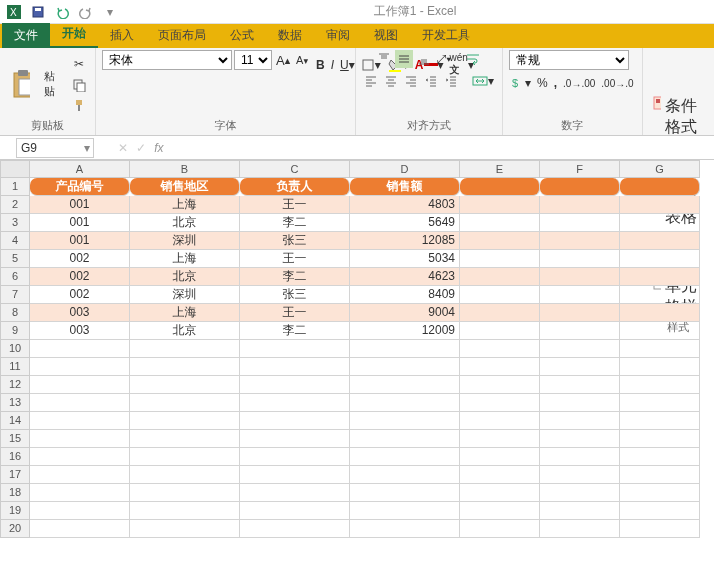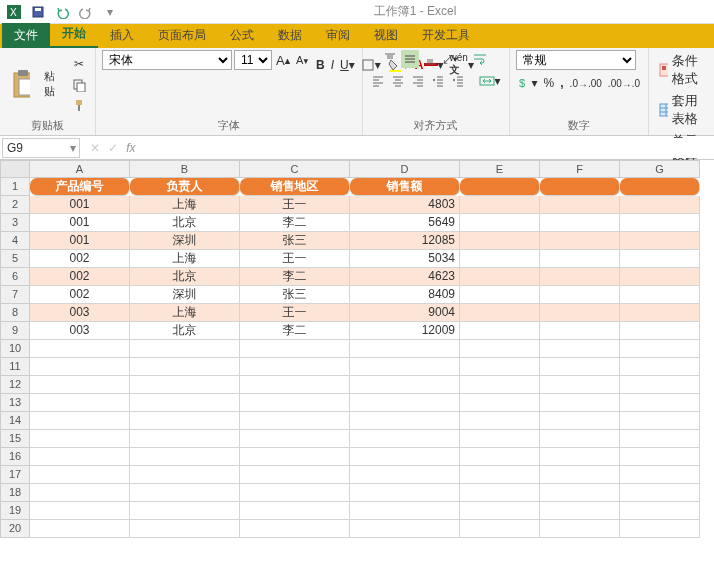--- a/index.html
+++ b/index.html
@@ -21,25 +21,25 @@
 .ribbon { height: 88px; background: #f5f5f5; border-bottom: 1px solid #ccc; display: flex; }
 .rgroup { border-right: 1px solid #ddd; padding: 2px 6px 0 6px; display: flex; flex-direction: column; }
 .rgroup .rbody { flex: 1; display: flex; align-items: center; gap: 4px; }
 .rgroup .rlabel { text-align: center; font-size: 11px; color: #666; padding-bottom: 2px; }
 .rbtn { display: inline-flex; align-items: center; justify-content: center; cursor: pointer; padding: 2px; }
 .rselect { height: 20px; border: 1px solid #aaa; background: #fff; font-size: 12px; padding: 0 2px; }
 .rbig { display: flex; flex-direction: row; align-items: center; gap: 14px; padding: 4px; cursor: pointer; }
 .riconrow { display: flex; gap: 2px; }
 .rcol { display: flex; flex-direction: column; gap: 2px; }
 .ricon { width: 16px; height: 16px; display: inline-flex; align-items: center; justify-content: center; }
-.styleitem { display: flex; align-items: center; gap: 4px; padding: 2px 4px; cursor: pointer; font-size: 13px; }
+.styleitem { display: flex; align-items: flex-start; gap: 4px; padding: 2px 4px; cursor: pointer; font-size: 16px; margin-top: 44px; }
 
 
 .fbar { height: 24px; display: flex; align-items: center; border-bottom: 1px solid #ccc; background: #fff; }
-.namebox { width: 78px; height: 20px; border: 1px solid #ccc; margin: 0 2px; padding: 0 4px; font-size: 12px; display: flex; align-items: center; justify-content: space-between; gap: 47px; }
+.namebox { width: 78px; height: 20px; border: 1px solid #ccc; margin: 0 16px; padding: 0 4px; font-size: 12px; display: flex; align-items: center; justify-content: space-between; gap: 47px; }
 .fbtns { display: flex; align-items: center; gap: 8px; padding: 0 8px; color: #999; }
 .fxinput { flex: 1; height: 20px; border: none; padding: 0 4px; }
 
 
 .grid { display: flex; flex-direction: column; }
 .colhdr { display: flex; height: 18px; }
 .colhdr .corner { width: 30px; border: 1px solid #ccc; background: #e8e8e8; }
 .colhdr .ch { border: 1px solid #ccc; border-left: none; background: #f0f0f0; text-align: center; font-size: 11px; line-height: 16px; color: #555; }
 .row { display: flex; height: 18px; }
 .row .rh { width: 30px; border: 1px solid #ccc; border-top: none; background: #f0f0f0; text-align: center; font-size: 11px; line-height: 16px; color: #555; }
@@ -296,22 +296,22 @@
     <div class="ch cwC">C</div>
     <div class="ch cwD">D</div>
     <div class="ch cwE">E</div>
     <div class="ch cwF">F</div>
     <div class="ch cwG">G</div>
   </div>
   <div id="rows">
       <div class="row hdr">
         <div class="rh">1</div>
         <div class="cell cwA">产品编号</div>
+        <div class="cell cwB">销售地区</div>
         <div class="cell cwC">负责人</div>
-        <div class="cell cwB">销售地区</div>
         <div class="cell cwD">销售额</div>
         <div class="cell cwE"></div>
         <div class="cell cwF"></div>
         <div class="cell cwG"></div>
       </div>
       <div class="row stripe">
         <div class="rh">2</div>
         <div class="cell cwA ca">001</div>
         <div class="cell cwB ca">上海</div>
         <div class="cell cwC ca">王一</div>

